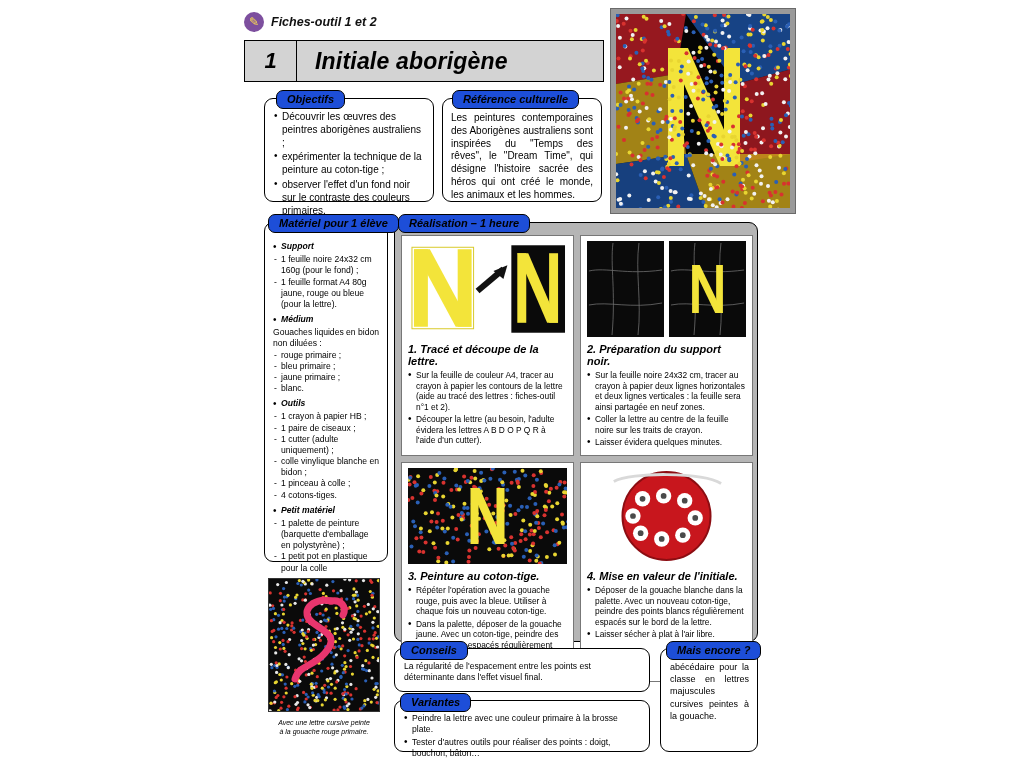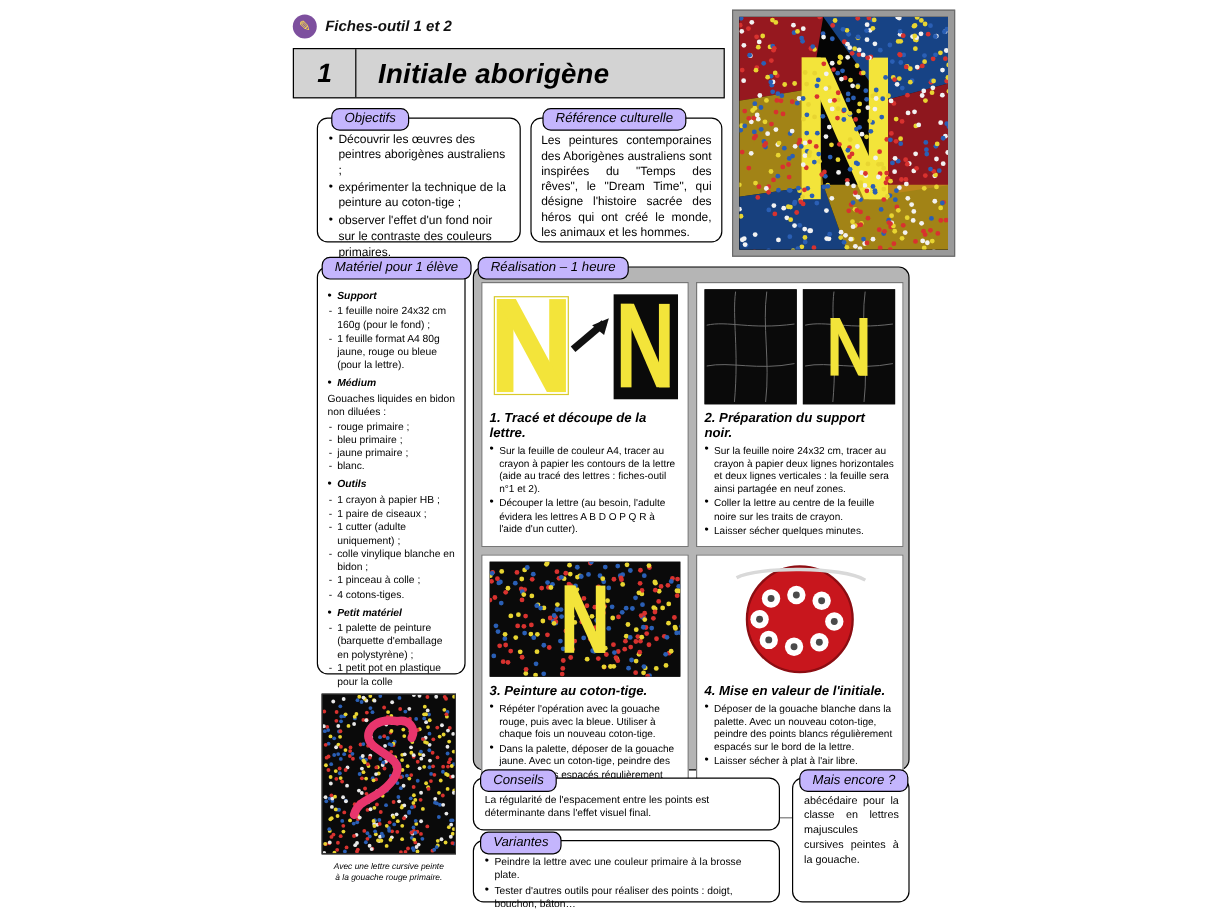--- a/index.html
+++ b/index.html
@@ -55,24 +55,24 @@
   }
   
   .box {
     position: absolute;
     background: #ffffff;
     border: 1.1px solid #000;
     border-radius: 9px;
   }
   .box-title {
     position: absolute;
-    background: #c4b5fd;
+    background: #1d4ed8;
     border: 1.1px solid #000;
     border-radius: 7px;
-    font-size: 11px; font-weight: normal; font-style: italic; color: #000;
+    font-size: 11px; font-weight: bold; font-style: italic; color: #000;
     padding: 2px 10px 3px 10px;
     white-space: nowrap;
     z-index: 4;
   }
   .box-body {
     font-size: 10px; color: #000; line-height: 1.28;
   }
   .just { text-align: justify; }
   ul.plain { list-style: none; margin: 0; padding: 0; }
   ul.plain li { position: relative; padding-left: 8px; margin-bottom: 2px; }
@@ -866,21 +866,21 @@
                 <polygon points="0,0 8,0 32,48 24,48"></polygon>
               </g>
             </svg>
           </div>
         </div>
         <div class="step-title">2. Préparation du support noir.</div>
         <div class="step-body">
           <ul class="plain">
             <li>Sur la feuille noire 24x32 cm, tracer au crayon à papier deux lignes horizontales et deux lignes verticales : la feuille sera ainsi partagée en neuf zones.</li>
             <li>Coller la lettre au centre de la feuille noire sur les traits de crayon.</li>
-            <li>Laisser sécher quelques minutes.</li>
+            <li>Laisser évidera quelques minutes.</li>
           </ul>
         </div>
       </div>
 
       <div class="step">
         <div class="step-img">
           <div class="blackpanel">
             <svg width="100%" height="100%" viewBox="0 0 166 96" preserveAspectRatio="xMidYMid slice">
               <rect width="166" height="96" fill="#0a0a0a"></rect>
               <g id="step3-dots">

